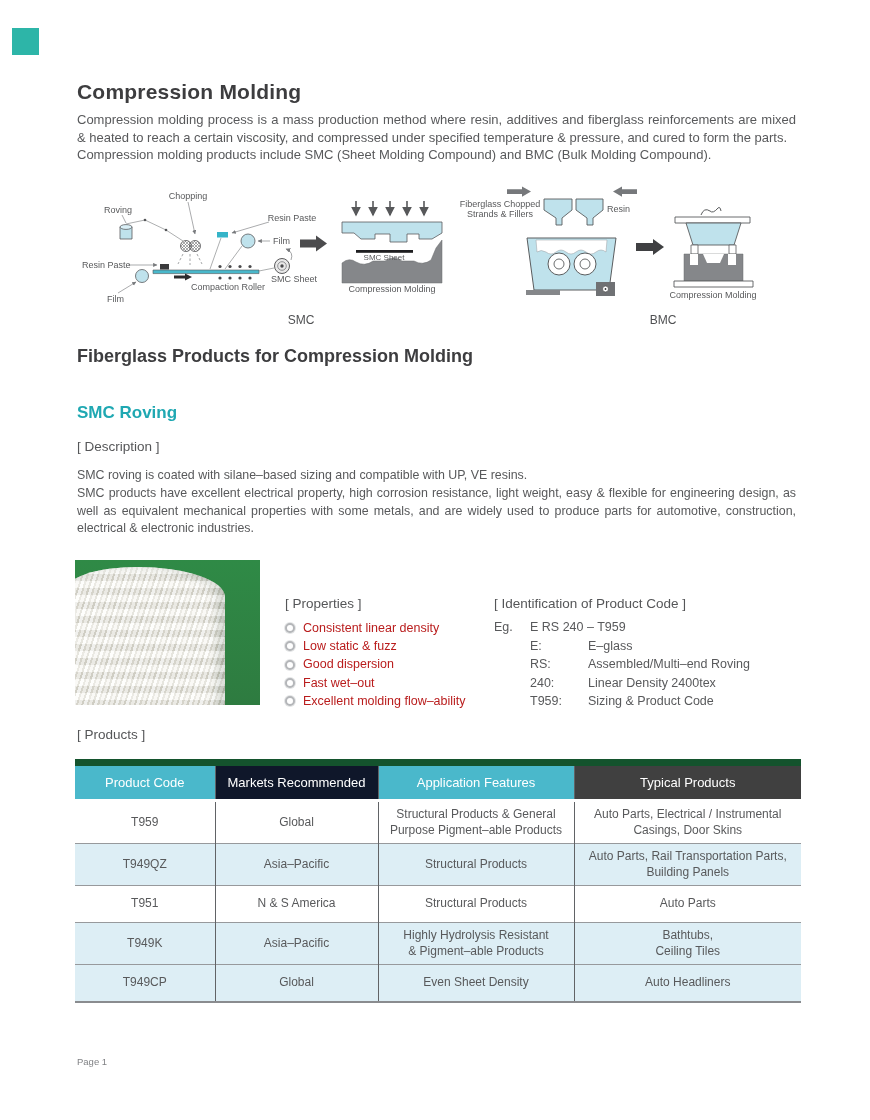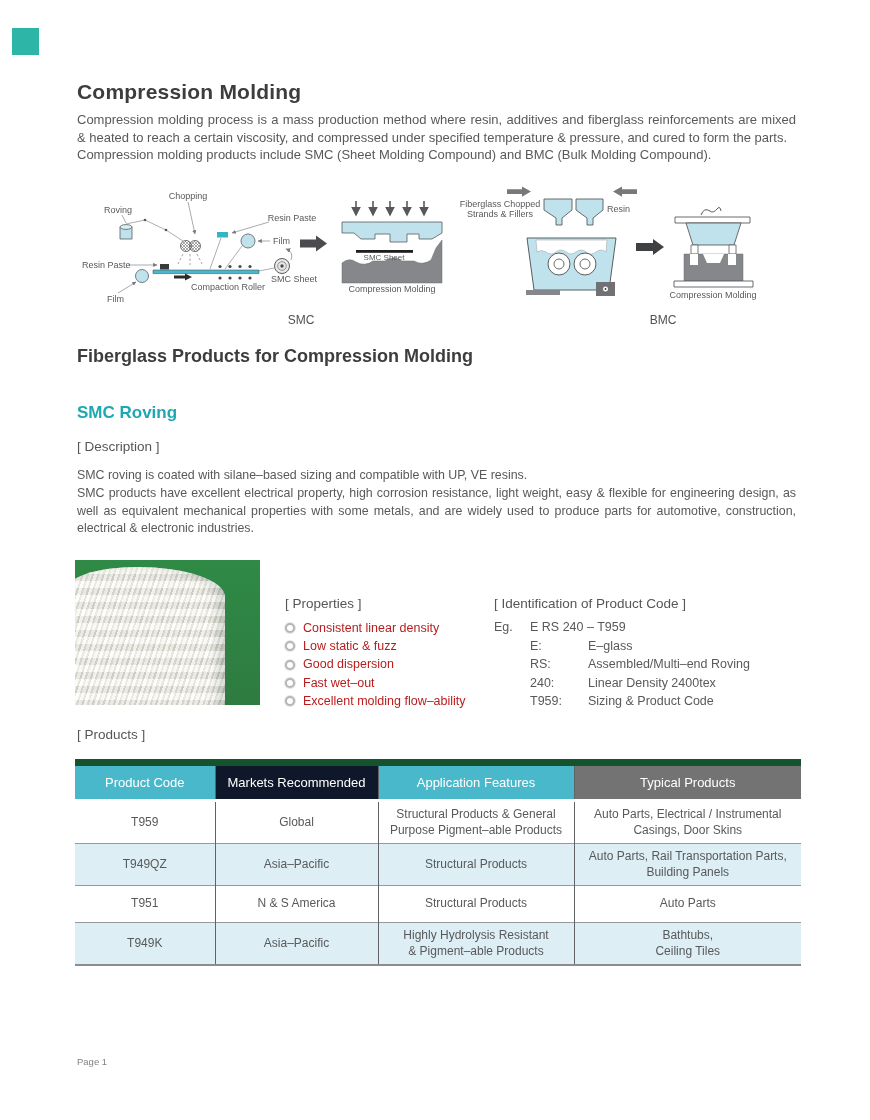--- a/index.html
+++ b/index.html
@@ -271,21 +271,21 @@
         <col style="width:140px">
         <col style="width:163px">
         <col style="width:196px">
         <col style="width:227px">
       </colgroup>
     <thead>
       <tr>
         <th style="background-color: rgb(74, 184, 203);">Product Code</th>
         <th style="background-color: #0f172a;">Markets Recommended</th>
         <th style="background-color: rgb(74, 184, 203);">Application Features</th>
-        <th style="background-color: #737373;">Typical Products</th>
+        <th style="background-color: #404040;">Typical Products</th>
       </tr>
     </thead>
     <tbody>
       <tr>
         <td>T959</td>
         <td>Global</td>
         <td>Structural Products &amp; General
 Purpose Pigment–able Products</td>
         <td>Auto Parts, Electrical / Instrumental
 Casings, Door Skins</td>
@@ -304,17 +304,23 @@
         <td>Auto Parts</td>
       </tr>
       <tr class="alt">
         <td>T949K</td>
         <td>Asia–Pacific</td>
         <td>Highly Hydrolysis Resistant
 &amp; Pigment–able Products</td>
         <td>Bathtubs,
 Ceiling Tiles</td>
       </tr>
+      <tr class="alt">
+        <td>T949CP</td>
+        <td>Global</td>
+        <td>Even Sheet Density</td>
+        <td>Auto Headliners</td>
+      </tr>
     </tbody>
   </table>
 
   <div class="footer">Page 1</div>
 </div>
 
 </body></html>

